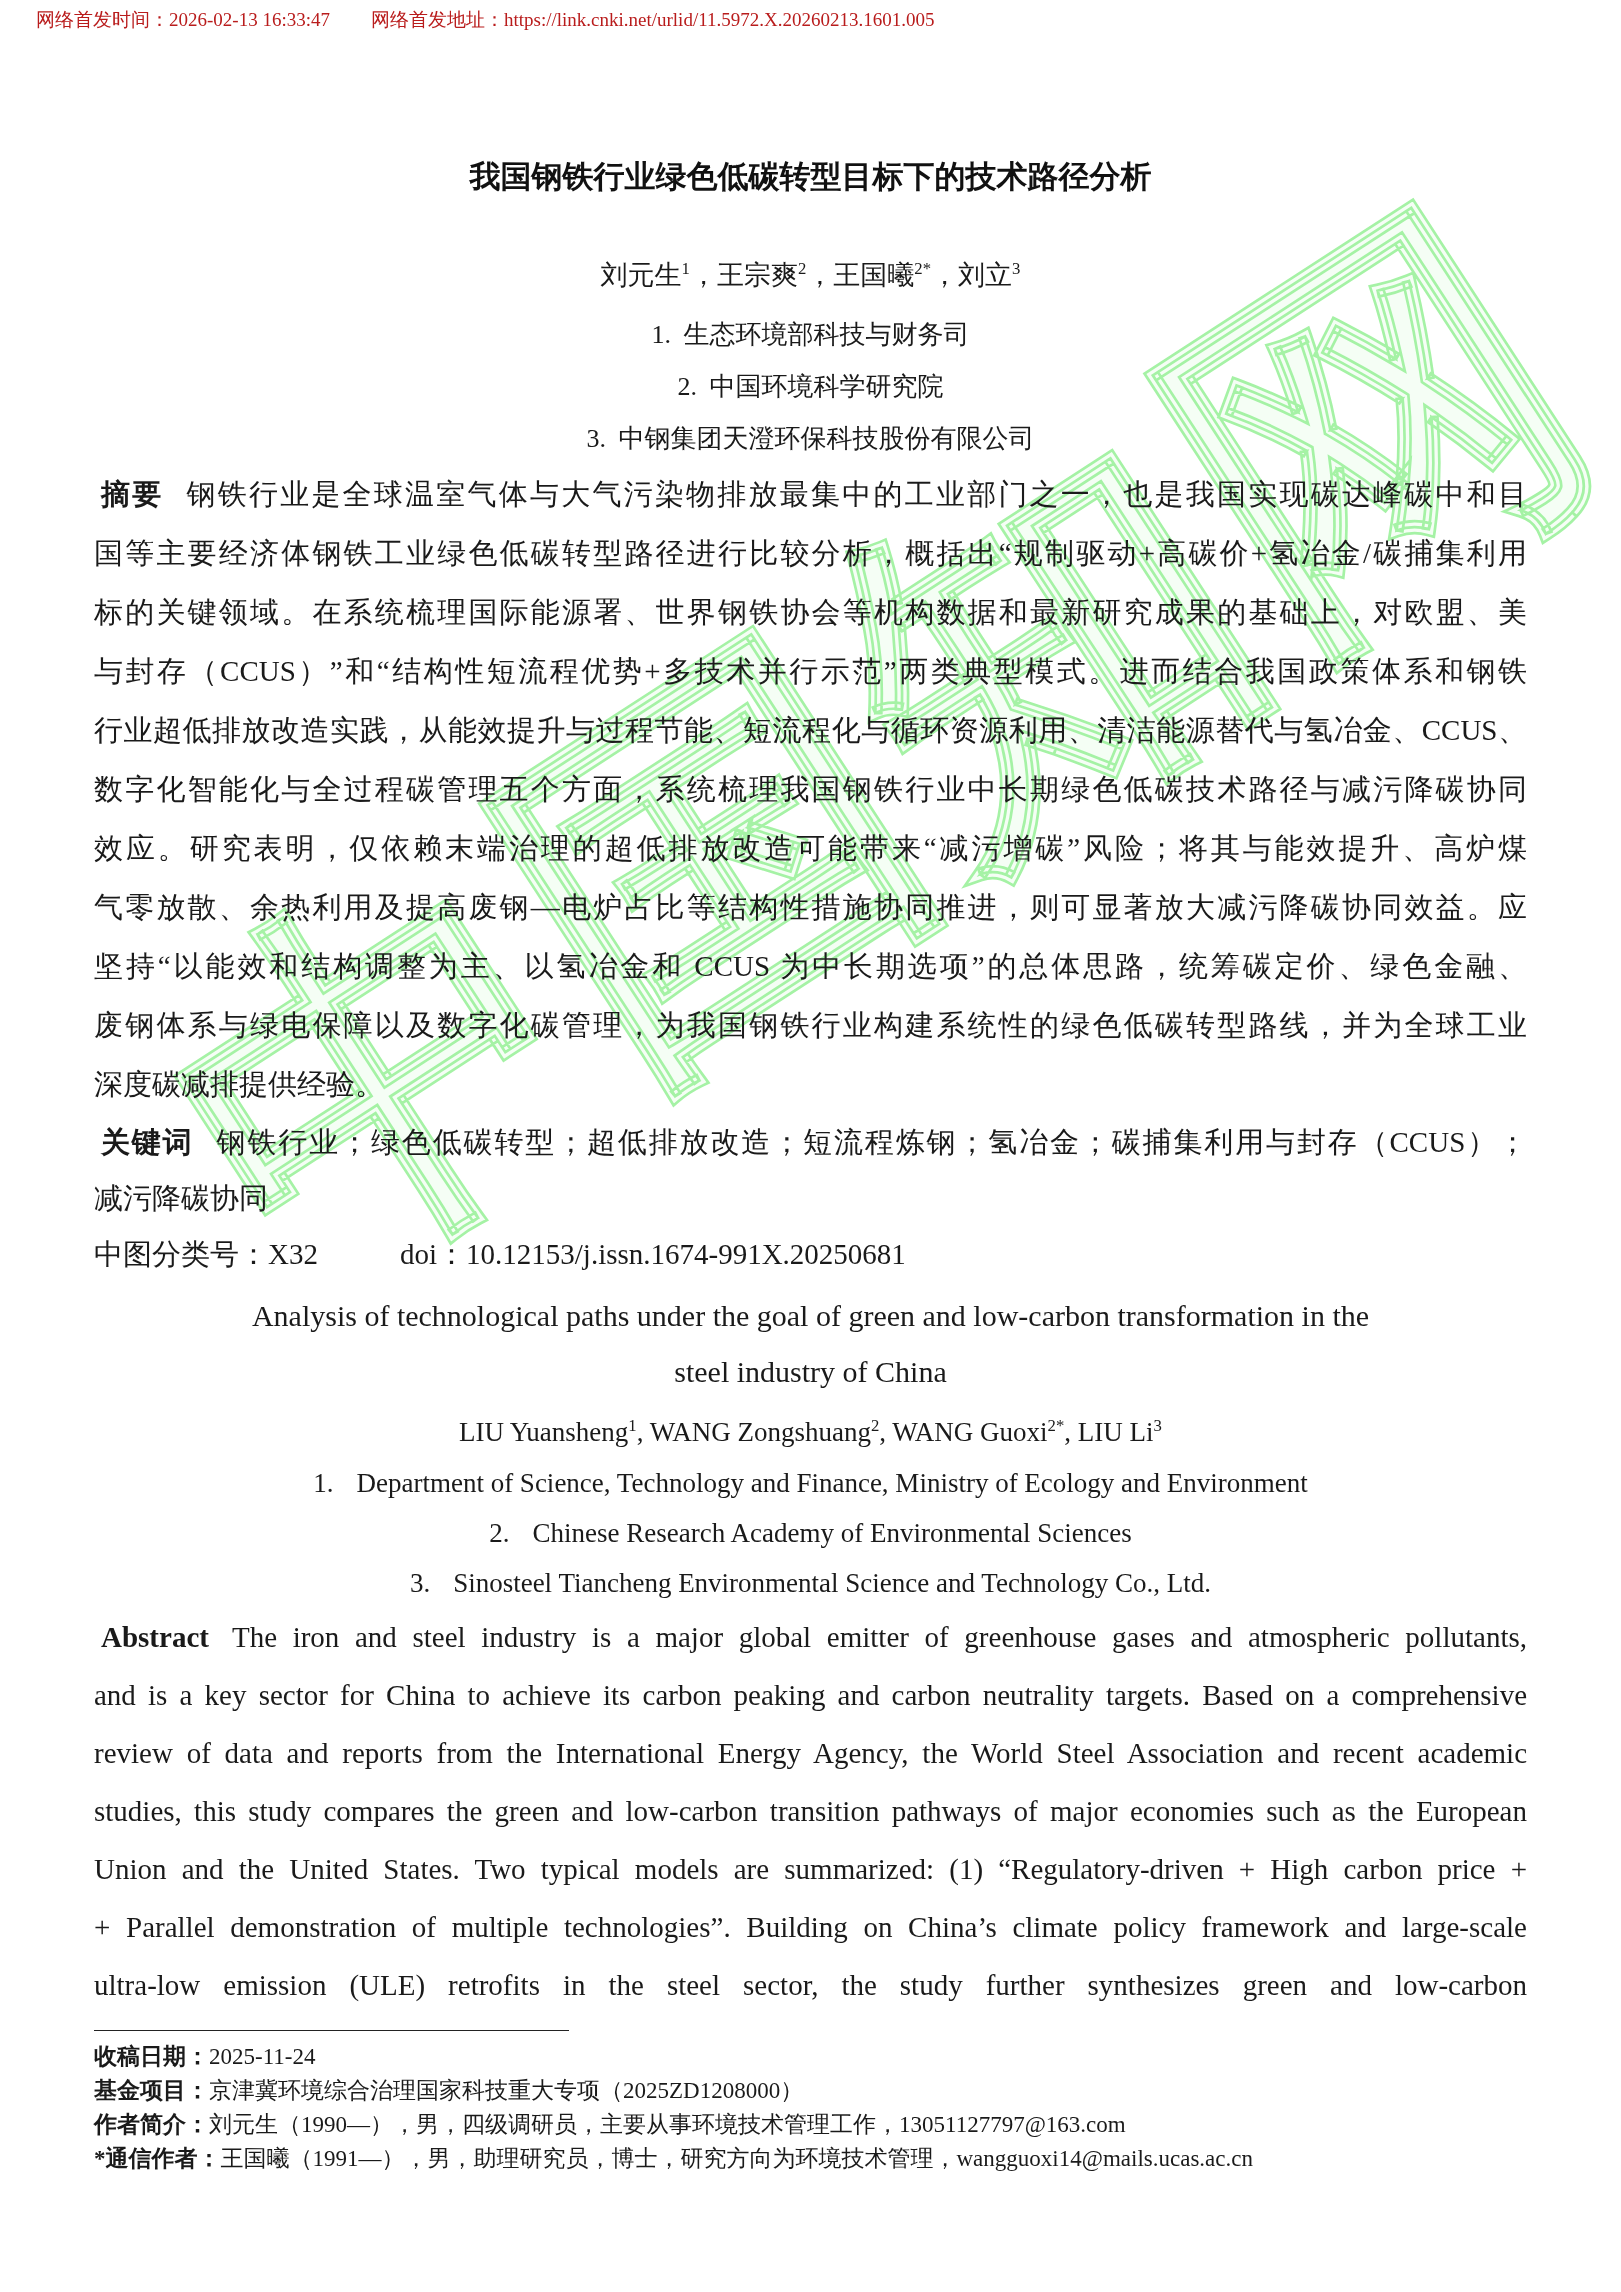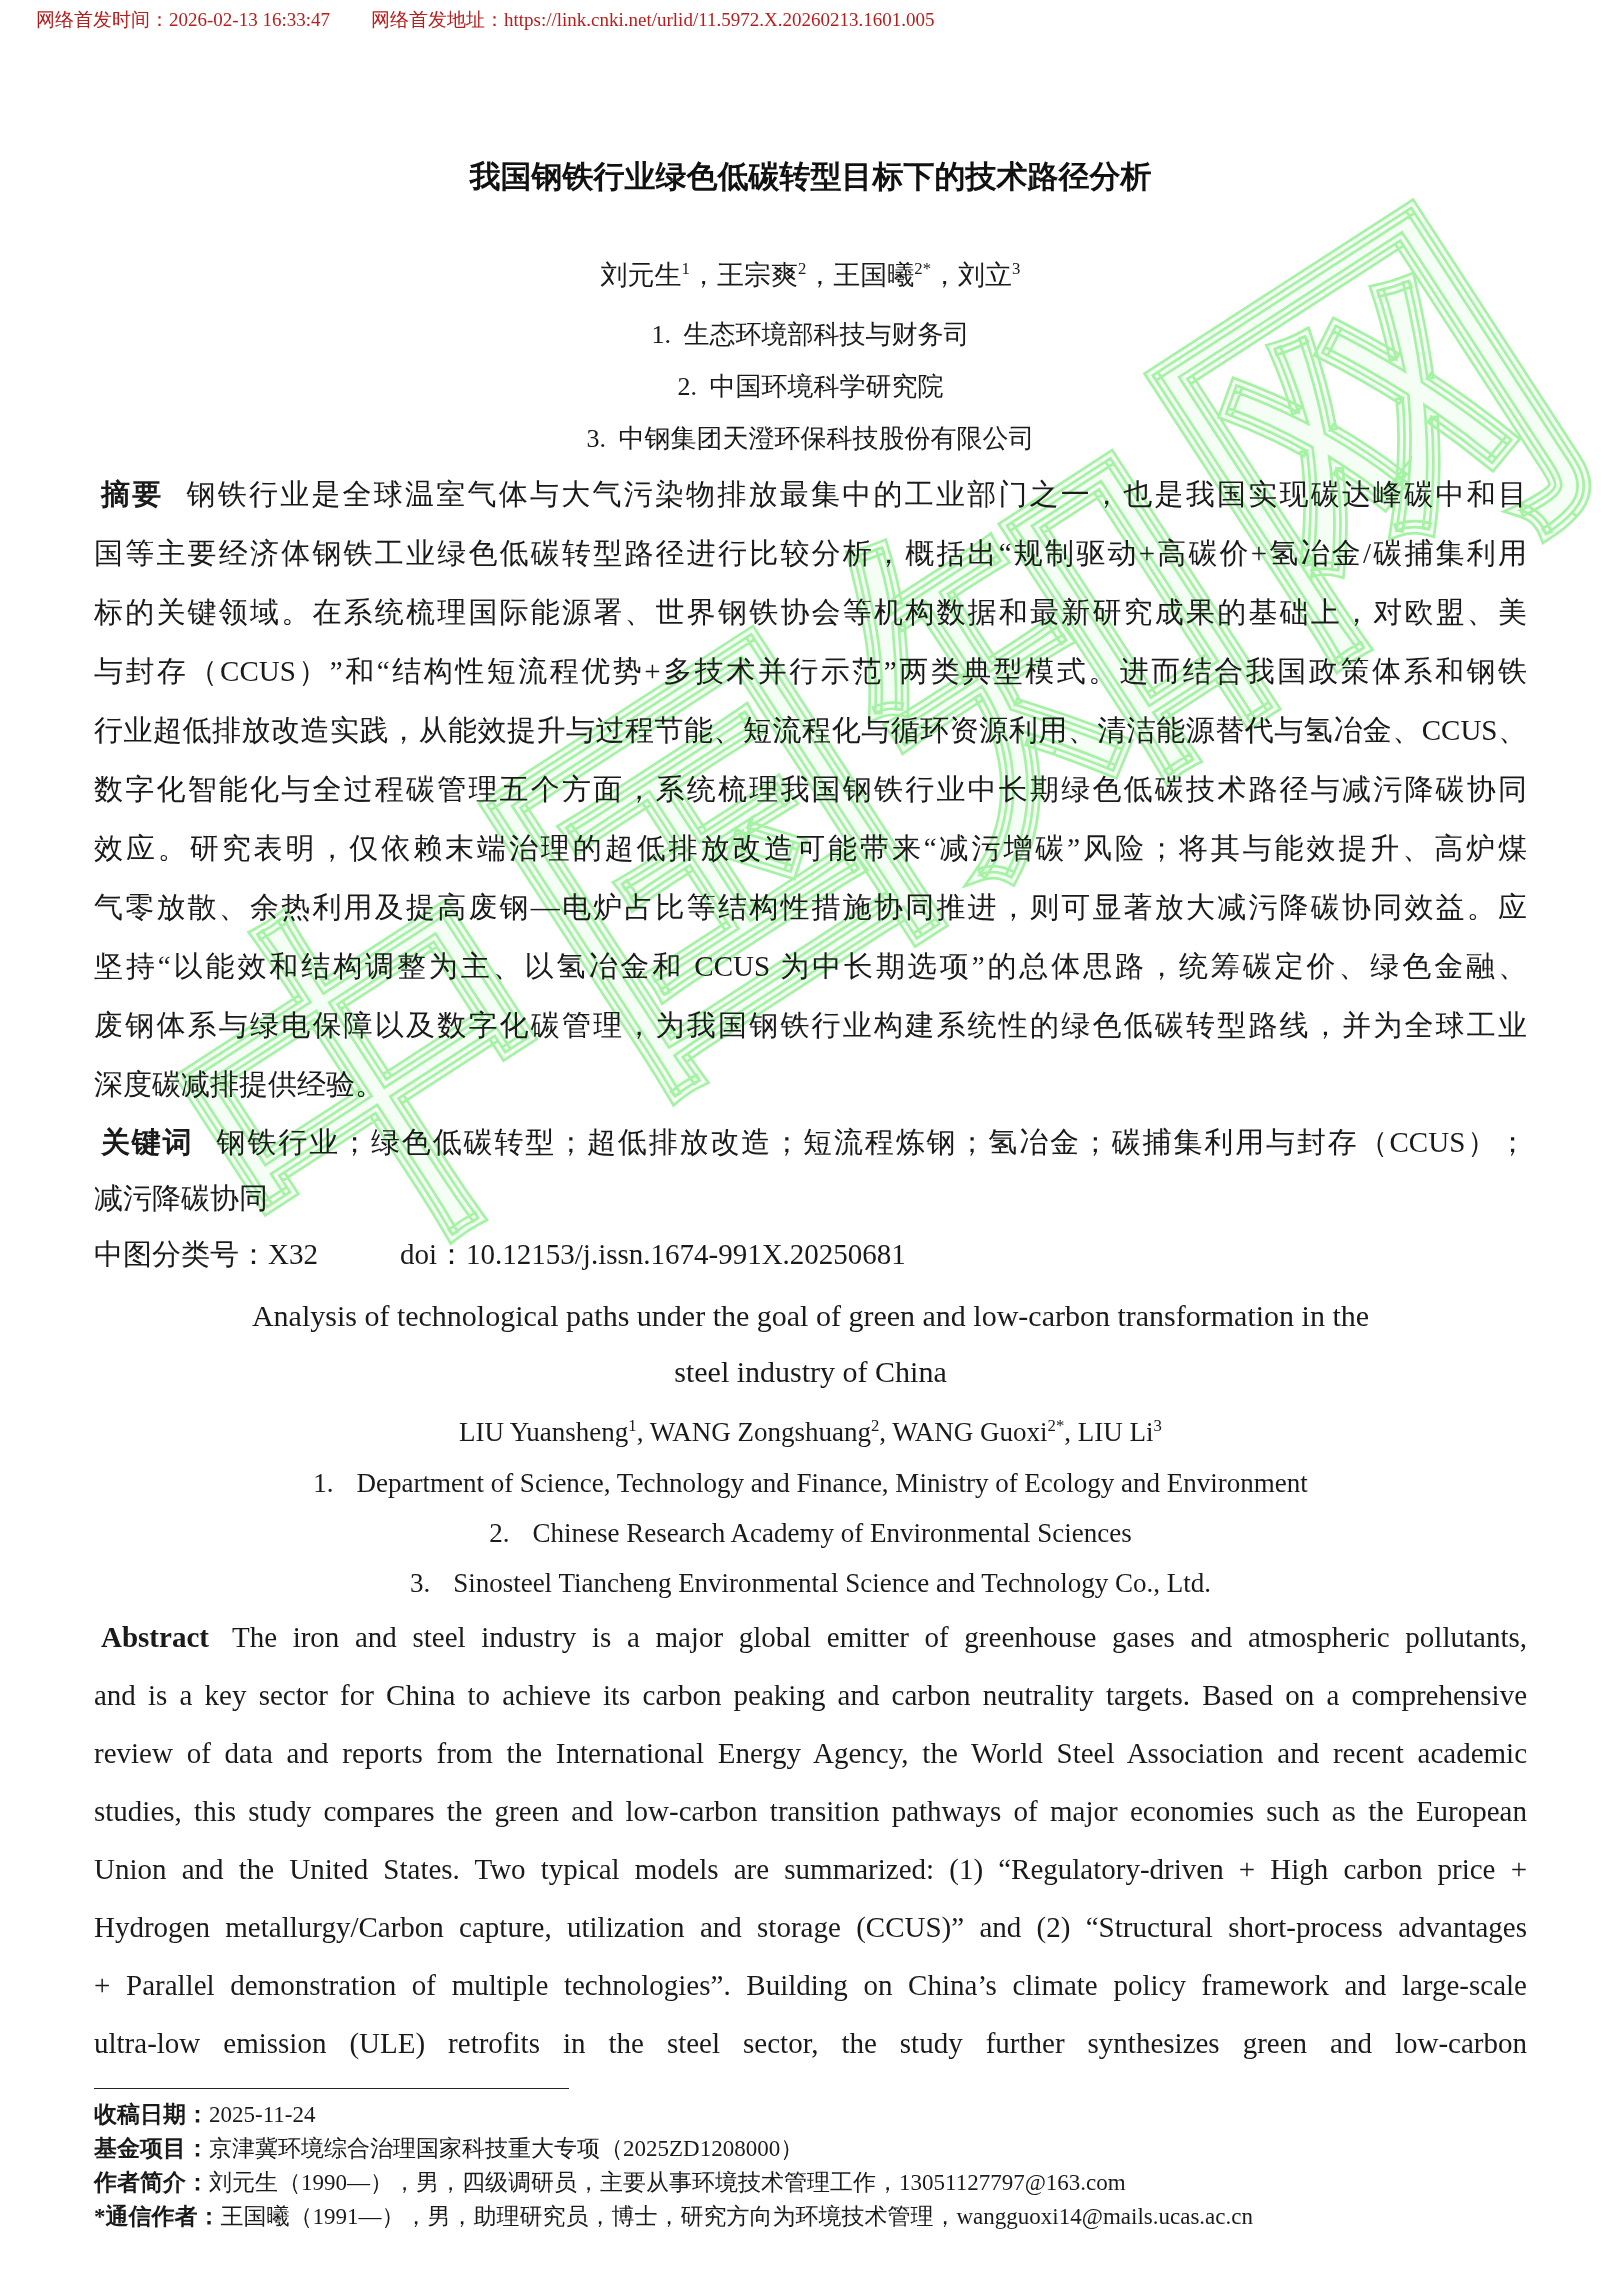--- a/index.html
+++ b/index.html
@@ -145,21 +145,20 @@
       <div class="affil-line"><span class="affil-num">3.</span><span>Sinosteel Tiancheng Environmental Science and Technology Co., Ltd.</span></div>
     </div>
 
     <div class="para abstract-en">
       <div class="para-line jl"><span class="lbl">Abstract</span><span>The iron and steel industry is a major global emitter of greenhouse gases and atmospheric pollutants,</span></div>
       <div>
           <div class="para-line jl">and is a key sector for China to achieve its carbon peaking and carbon neutrality targets. Based on a comprehensive</div>
           <div class="para-line jl">review of data and reports from the International Energy Agency, the World Steel Association and recent academic</div>
           <div class="para-line jl">studies, this study compares the green and low-carbon transition pathways of major economies such as the European</div>
           <div class="para-line jl">Union and the United States. Two typical models are summarized: (1) “Regulatory-driven + High carbon price +</div>
-          <div class="para-line jl">Hydrogen metallurgy/Carbon capture, utilization and storage (CCUS)” and (2) “Structural short-process advantages</div>
           <div class="para-line jl">+ Parallel demonstration of multiple technologies”. Building on China’s climate policy framework and large-scale</div>
           <div class="para-line jl">ultra-low emission (ULE) retrofits in the steel sector, the study further synthesizes green and low-carbon</div>
         </div>
     </div>
 
     <div class="footnotes">
       <div class="fn-rule"></div>
       <div class="fn-row"><span class="fn-label">收稿日期：</span><span>2025-11-24</span></div>
       <div class="fn-row"><span class="fn-label">基金项目：</span><span>京津冀环境综合治理国家科技重大专项（2025ZD1208000）</span></div>
       <div class="fn-row"><span class="fn-label">作者简介：</span><span>刘元生（1990—），男，四级调研员，主要从事环境技术管理工作，13051127797@163.com</span></div>

